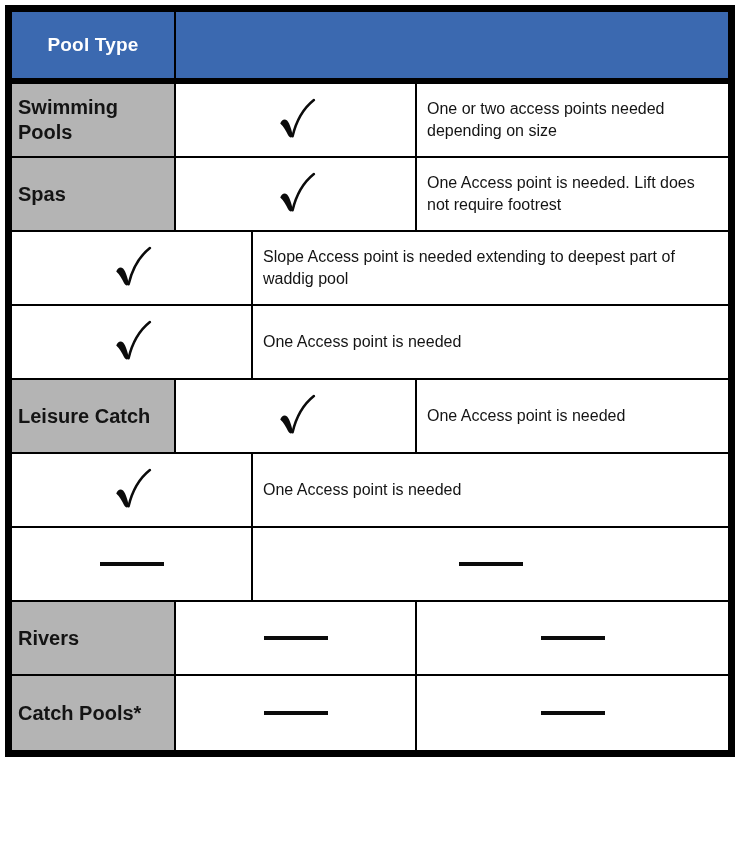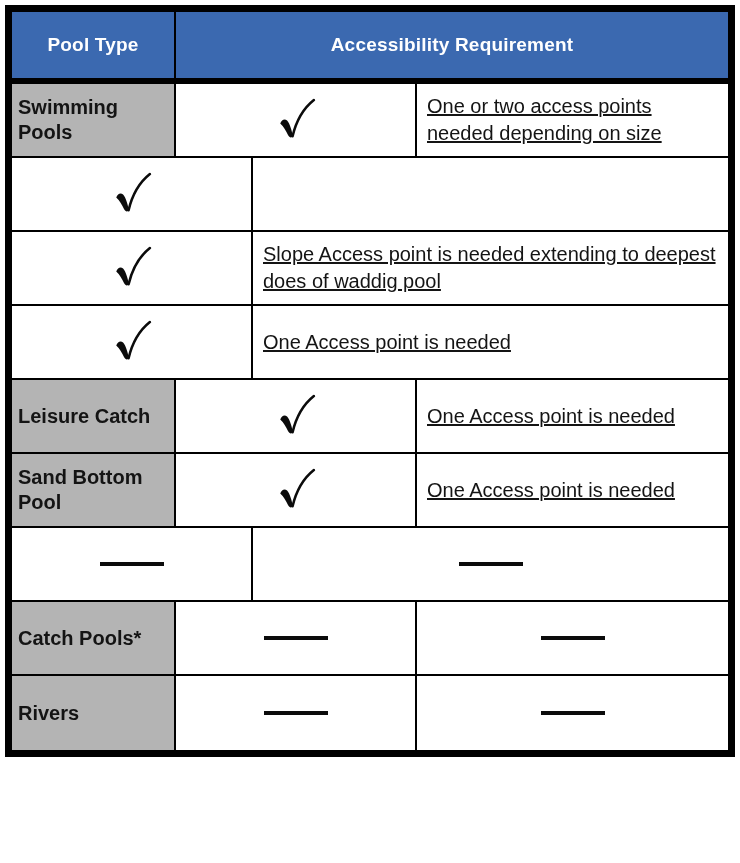--- a/index.html
+++ b/index.html
@@ -55,71 +55,71 @@
     font-size:20px;
     padding:4px 4px 4px 6px;
     border-right:2px solid var(--border);
     line-height:1.25;
   }
   .cell.c2{
     justify-content:center;
     border-right:2px solid var(--border);
   }
   .cell.c3{
-    font-size:20px;
+    font-size:16px;
     line-height:1.35;
     padding:6px 10px 6px 10px;
-    text-decoration:underline;
   }
   .cell.c3.centered{justify-content:center;padding:0;}
   .check{display:block;}
   .dash{
     display:inline-block;
     width:64px;height:4px;
     background:#0b0b0b;
   }
 </style>
 </head>
 <body>
 
 <div class="page">
   <div class="table">
     <div class="thead">
       <div class="hcell c1">Pool Type</div>
-      <div class="hcell c3">Accessibility Requirement</div>
     </div>
     <div class="tbody" id="tbody">
   <div class="row">
     <div class="cell c1">Swimming Pools</div>
     <div class="cell c2">
   <svg class="check" viewBox="0 0 54 54" width="46" height="46" aria-hidden="true">
     <path d="M23 46 C27 29 36 13 48 3.5" fill="none" stroke="#0b0b0b" stroke-width="3" stroke-linecap="round"></path>
     <path d="M8.5 31 C11 24.5 16.5 25 19 31.5 C21 36.5 22.4 41 23.2 45.2 C22.2 48.6 19.4 48.2 17.6 44.6 C15.4 40 12.6 34.6 8.5 31 Z" fill="#0b0b0b"></path>
   </svg>
 </div>
     <div class="cell c3">One or two access points needed depending on size</div>
   </div>
 
   <div class="row">
+    <div class="cell c1">Spas</div>
     <div class="cell c2">
   <svg class="check" viewBox="0 0 54 54" width="46" height="46" aria-hidden="true">
     <path d="M23 46 C27 29 36 13 48 3.5" fill="none" stroke="#0b0b0b" stroke-width="3" stroke-linecap="round"></path>
     <path d="M8.5 31 C11 24.5 16.5 25 19 31.5 C21 36.5 22.4 41 23.2 45.2 C22.2 48.6 19.4 48.2 17.6 44.6 C15.4 40 12.6 34.6 8.5 31 Z" fill="#0b0b0b"></path>
   </svg>
 </div>
+    <div class="cell c3">One Access point is needed. Lift does not require footrest</div>
   </div>
 
   <div class="row">
     <div class="cell c2">
   <svg class="check" viewBox="0 0 54 54" width="46" height="46" aria-hidden="true">
     <path d="M23 46 C27 29 36 13 48 3.5" fill="none" stroke="#0b0b0b" stroke-width="3" stroke-linecap="round"></path>
     <path d="M8.5 31 C11 24.5 16.5 25 19 31.5 C21 36.5 22.4 41 23.2 45.2 C22.2 48.6 19.4 48.2 17.6 44.6 C15.4 40 12.6 34.6 8.5 31 Z" fill="#0b0b0b"></path>
   </svg>
 </div>
-    <div class="cell c3">Slope Access point is needed extending to deepest does of waddig pool</div>
+    <div class="cell c3">Slope Access point is needed extending to deepest part of waddig pool</div>
   </div>
 
   <div class="row">
     <div class="cell c2">
   <svg class="check" viewBox="0 0 54 54" width="46" height="46" aria-hidden="true">
     <path d="M23 46 C27 29 36 13 48 3.5" fill="none" stroke="#0b0b0b" stroke-width="3" stroke-linecap="round"></path>
     <path d="M8.5 31 C11 24.5 16.5 25 19 31.5 C21 36.5 22.4 41 23.2 45.2 C22.2 48.6 19.4 48.2 17.6 44.6 C15.4 40 12.6 34.6 8.5 31 Z" fill="#0b0b0b"></path>
   </svg>
 </div>
     <div class="cell c3">One Access point is needed</div>
@@ -130,52 +130,51 @@
     <div class="cell c2">
   <svg class="check" viewBox="0 0 54 54" width="46" height="46" aria-hidden="true">
     <path d="M23 46 C27 29 36 13 48 3.5" fill="none" stroke="#0b0b0b" stroke-width="3" stroke-linecap="round"></path>
     <path d="M8.5 31 C11 24.5 16.5 25 19 31.5 C21 36.5 22.4 41 23.2 45.2 C22.2 48.6 19.4 48.2 17.6 44.6 C15.4 40 12.6 34.6 8.5 31 Z" fill="#0b0b0b"></path>
   </svg>
 </div>
     <div class="cell c3">One Access point is needed</div>
   </div>
 
   <div class="row">
-    <div class="cell c1">Sand Bottom Pool</div>
     <div class="cell c2">
   <svg class="check" viewBox="0 0 54 54" width="46" height="46" aria-hidden="true">
     <path d="M23 46 C27 29 36 13 48 3.5" fill="none" stroke="#0b0b0b" stroke-width="3" stroke-linecap="round"></path>
     <path d="M8.5 31 C11 24.5 16.5 25 19 31.5 C21 36.5 22.4 41 23.2 45.2 C22.2 48.6 19.4 48.2 17.6 44.6 C15.4 40 12.6 34.6 8.5 31 Z" fill="#0b0b0b"></path>
   </svg>
 </div>
     <div class="cell c3">One Access point is needed</div>
   </div>
 
   <div class="row">
     <div class="cell c2">
   <span class="dash"></span>
 </div>
     <div class="cell c3 centered">
   <span class="dash"></span>
 </div>
   </div>
 
 
   <div class="row">
-    <div class="cell c1">Catch Pools*</div>
+    <div class="cell c1">Rivers</div>
     <div class="cell c2">
   <span class="dash"></span>
 </div>
     <div class="cell c3 centered">
   <span class="dash"></span>
 </div>
   </div>
 
   <div class="row">
-    <div class="cell c1">Rivers</div>
+    <div class="cell c1">Catch Pools*</div>
     <div class="cell c2">
   <span class="dash"></span>
 </div>
     <div class="cell c3 centered">
   <span class="dash"></span>
 </div>
   </div>
 </div>
   </div>
 </div>

